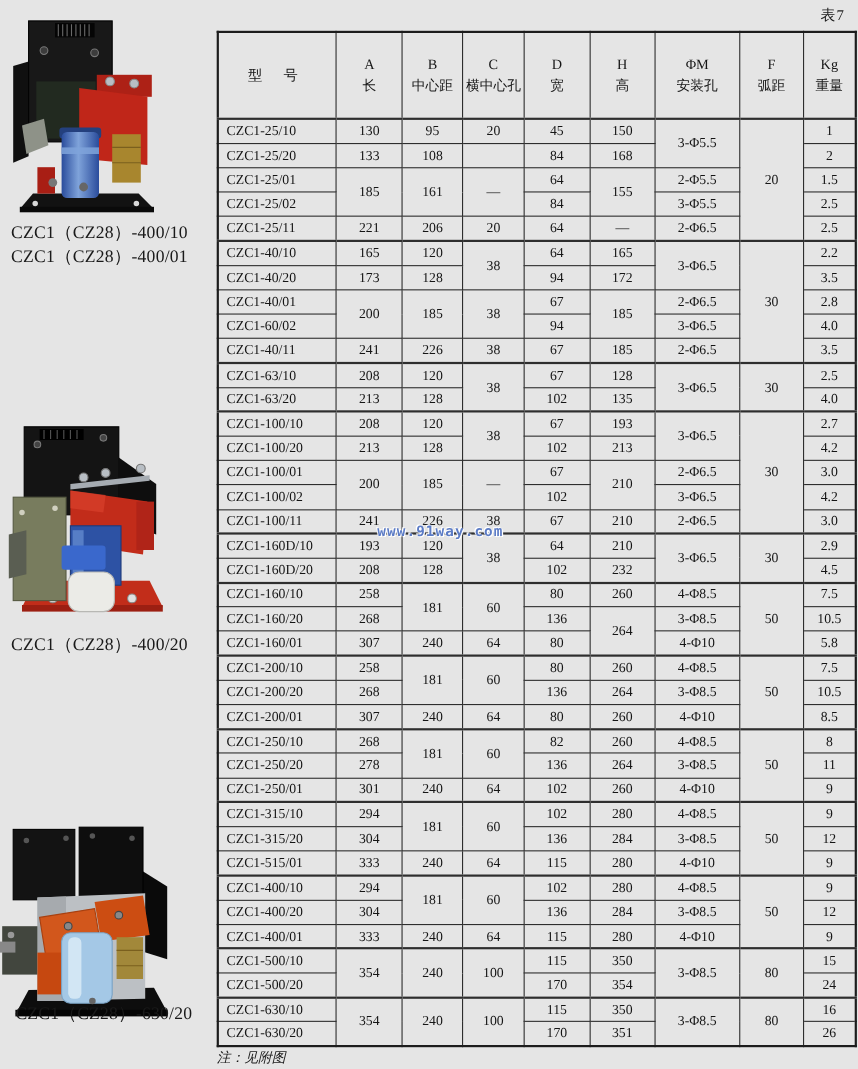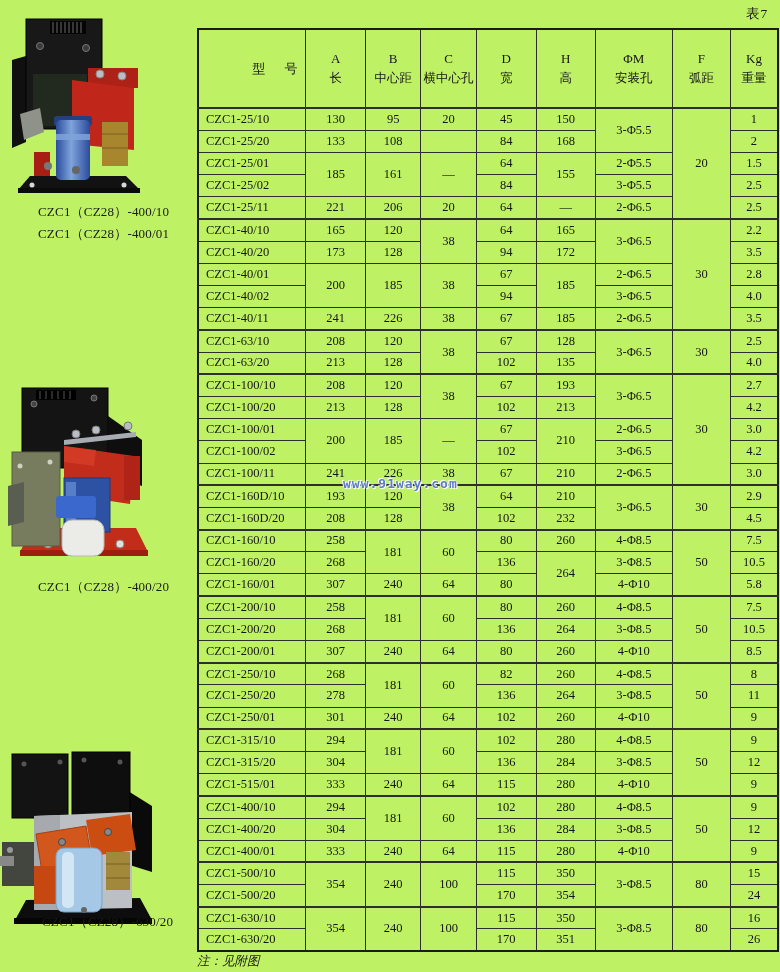--- a/index.html
+++ b/index.html
@@ -1,21 +1,21 @@
 <!DOCTYPE html>
 <html><head>
 <meta charset="utf-8">
 <style>
   html,body{margin:0;padding:0;}
   body{
     width:780px;height:972px;background:#ffffff;
     font-family:"Liberation Serif", serif;color:#111;
     position:relative;overflow:hidden;
   }
-  .page{position:absolute;inset:0;background:#bef264;}
+  .page{position:absolute;inset:0;background:#e5e5e5;}
 
   .table-label{
     position:absolute;left:746px;top:5px;font-size:13.5px;color:#1a1a1a;
     letter-spacing:1px;
   }
 
   table.spec{
     position:absolute;left:197px;top:28px;width:582px;
     border-collapse:collapse;table-layout:fixed;
     border:2px solid #1c1c1c;
@@ -26,39 +26,39 @@
     text-align:center;vertical-align:middle;
     padding:0;overflow:hidden;white-space:nowrap;
     color:#151515;
   }
   table.spec thead tr{height:79px;}
   table.spec tbody tr{height:22.2px;padding-left:48px;}
   table.spec tbody tr.grp td{border-top-width:2px;}
   table.spec td.model{text-align:left;padding-left:7px;}
   th .h-top{display:block;font-size:13px;line-height:16px;}
   th .h-bot{display:block;font-size:12.5px;line-height:16px;margin-top:3px;}
-  th .h-single{display:block;font-size:13px;letter-spacing:8px;padding-left:0;text-align:right;}
+  th .h-single{display:block;font-size:13px;letter-spacing:8px;padding-left:0;}
 
   .note{
     position:absolute;left:197px;top:953px;font-size:12.5px;color:#1a1a1a;font-style:italic;
   }
 
   .watermark{
     position:absolute;left:343px;top:476px;
     font-family:"DejaVu Sans Mono", monospace;
     font-size:13px;font-weight:bold;letter-spacing:1px;
     color:#5c7cc6;
     text-shadow:0 0 2px #fff, 1px 1px 0 #fff, -1px -1px 0 #fff;
     z-index:5;
   }
 
   .photo{position:absolute;}
   .caption{
-    position:absolute;font-size:13px;color:#1a1a1a;line-height:22px;
-    letter-spacing:0.2px;white-space:nowrap;margin-left:28px;
+    position:absolute;font-size:16px;color:#1a1a1a;line-height:22px;
+    letter-spacing:0.2px;white-space:nowrap;
   }
 </style>
 </head>
 <body>
 
 <div class="page">
 
   <div class="table-label">表7</div>
 
   <div class="photo" style="left:6px;top:16px;">
@@ -305,21 +305,21 @@
           <td class="model">CZC1-40/01</td>
           <td rowspan="2">200</td>
           <td rowspan="2">185</td>
           <td rowspan="2">38</td>
           <td>67</td>
           <td rowspan="2">185</td>
           <td>2-Φ6.5</td>
           <td>2.8</td>
         </tr>
         <tr>
-          <td class="model">CZC1-40/02</td>
+          <td class="model">CZC1-60/02</td>
           <td>94</td>
           <td>3-Φ6.5</td>
           <td>4.0</td>
         </tr>
         <tr>
           <td class="model">CZC1-40/11</td>
           <td>241</td>
           <td>226</td>
           <td>38</td>
           <td>67</td>

